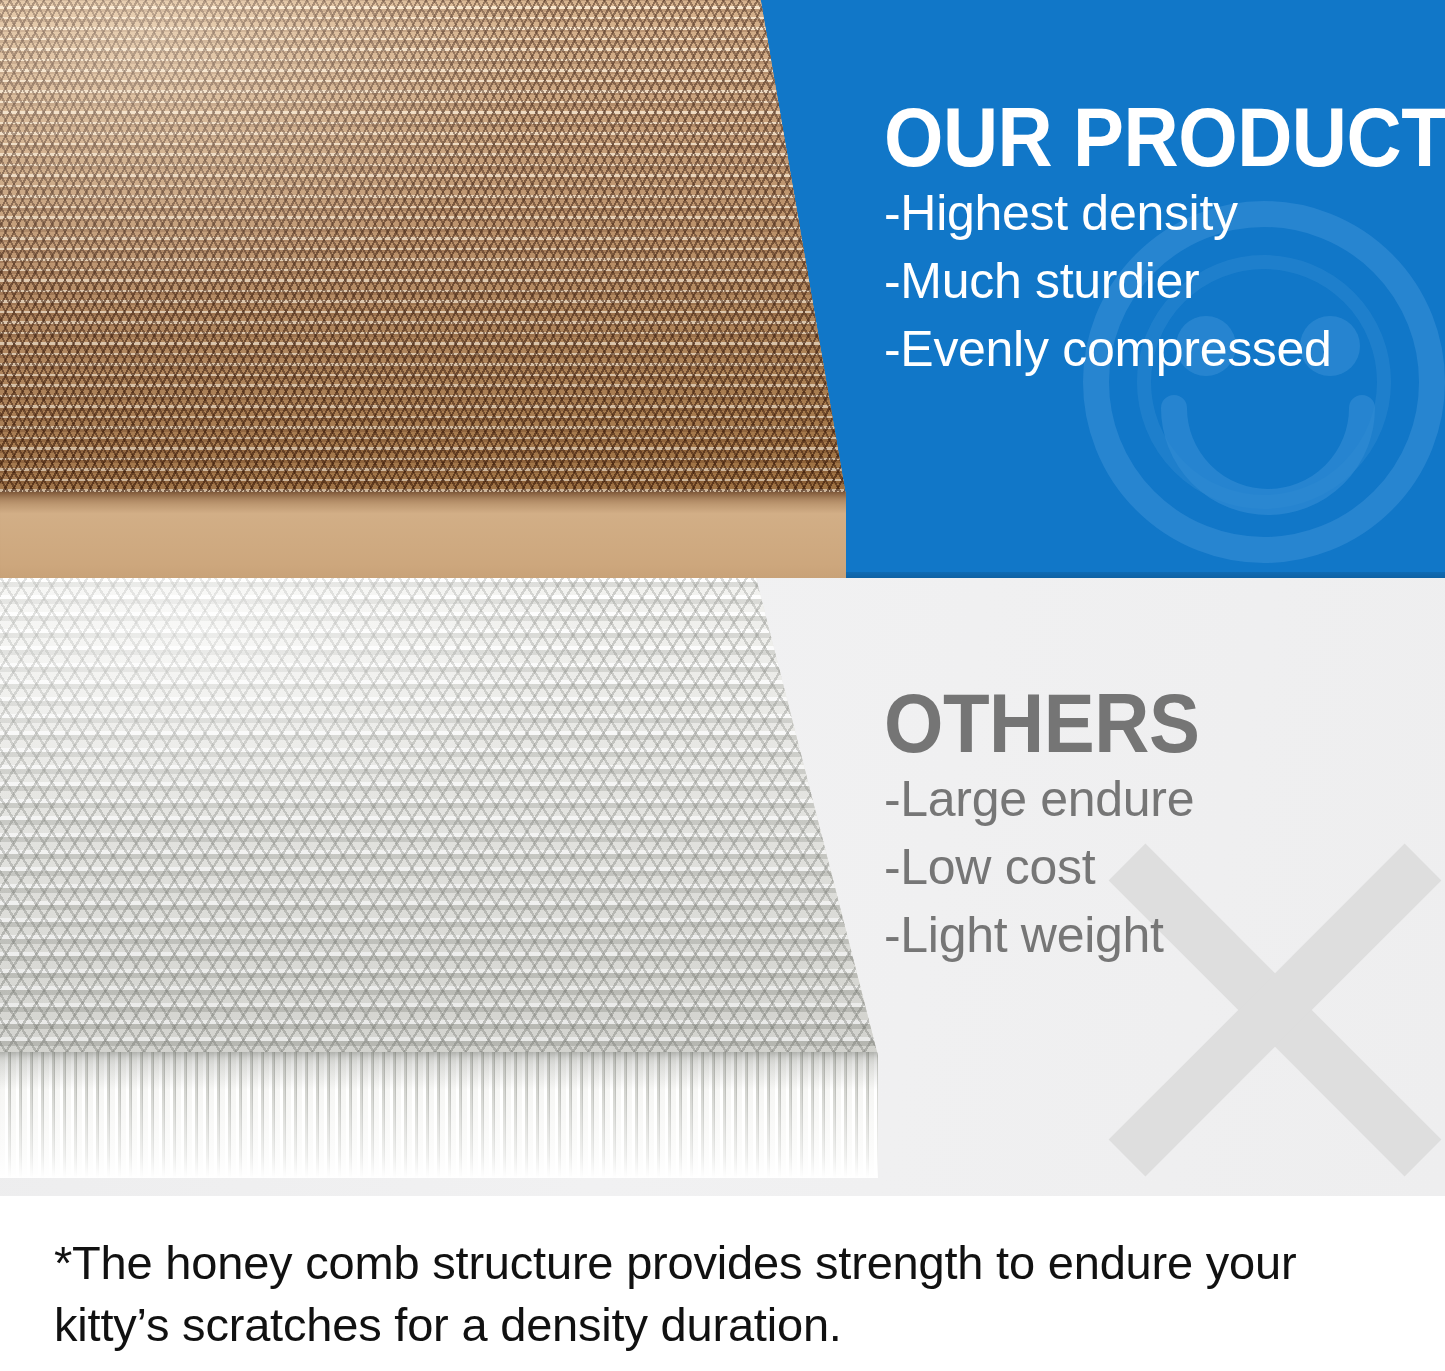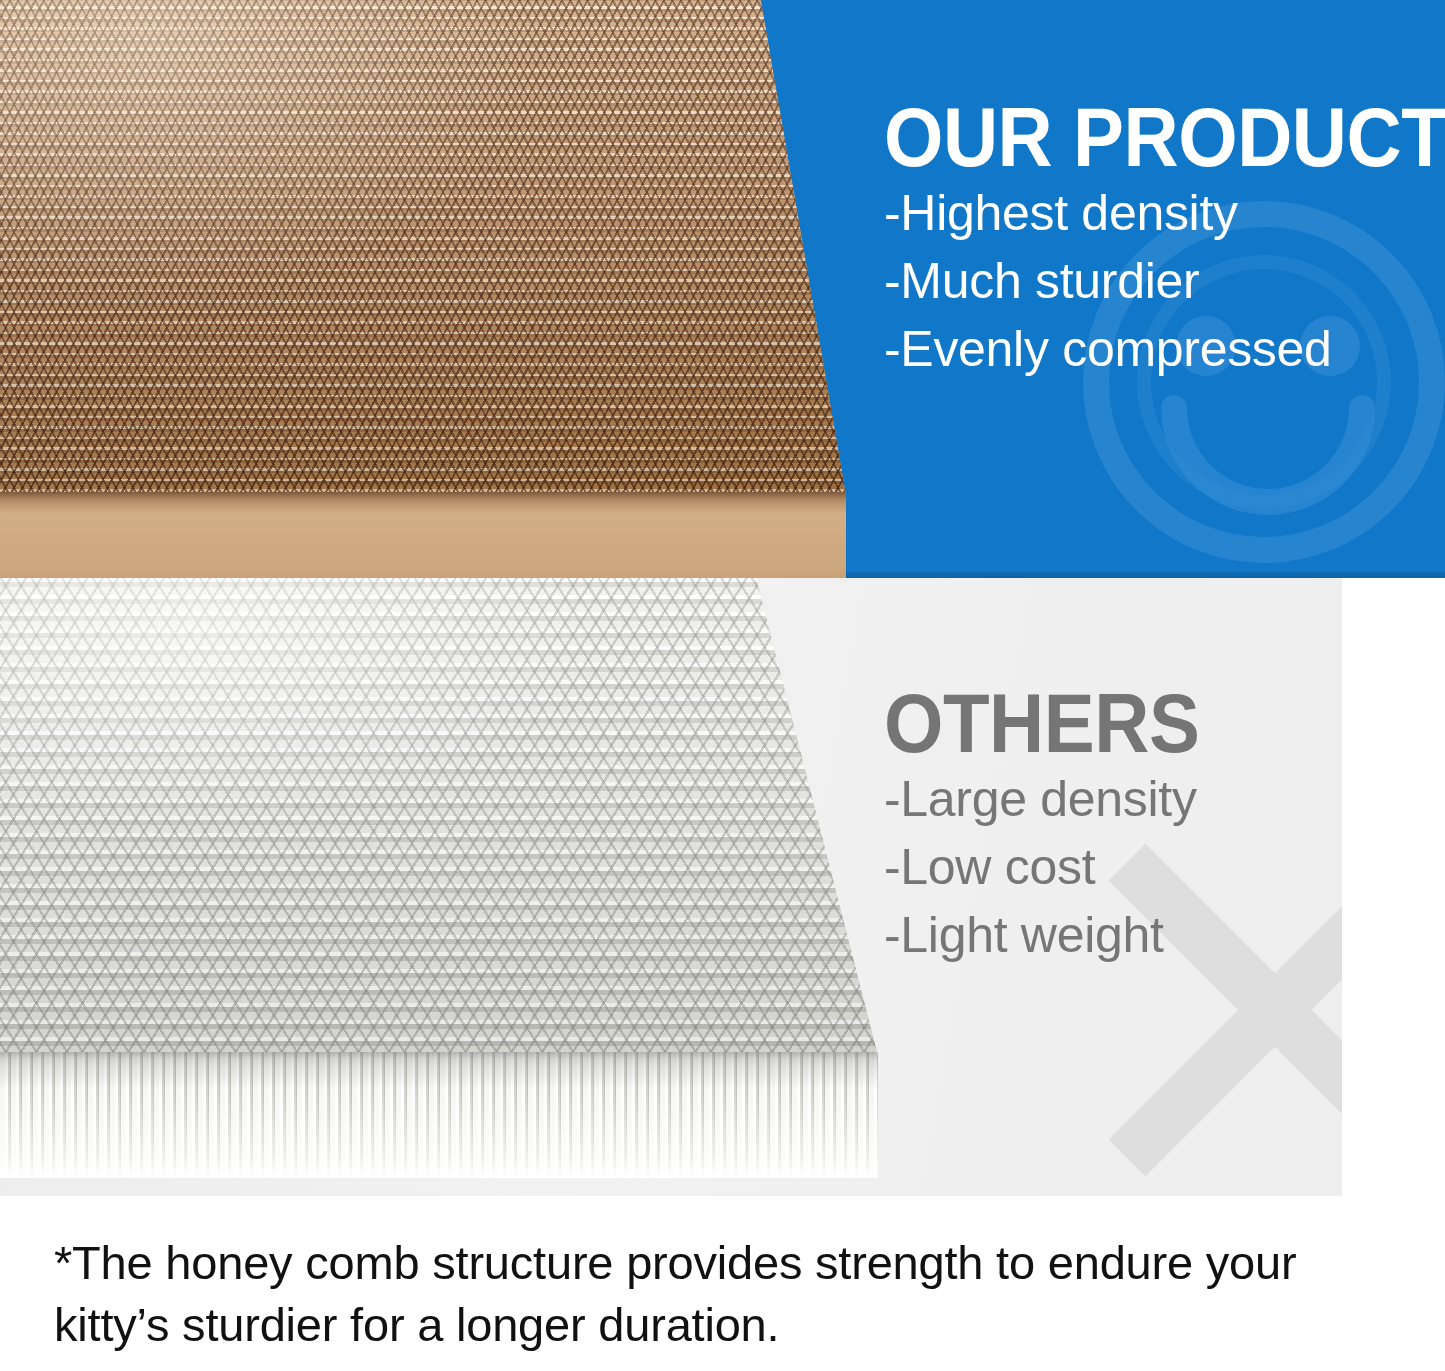--- a/index.html
+++ b/index.html
@@ -46,21 +46,21 @@
     left: 1078px; top: 196px;
     width: 372px; height: 372px;
     opacity: 1;
     pointer-events: none;
   }
 
   
   .zone-mid {
     position: absolute;
     left: 0; top: 578px;
-    width: 1342px; height: 618px;
+    width: 1445px; height: 618px;
     background: linear-gradient(100deg, #ededee 0%, #f1f1f2 45%, #eeeeef 100%);
     overflow: hidden;
     text-decoration: underline;
   }
   .x-wm {
     position: absolute;
     left: 1105px; top: 262px;
     width: 340px; height: 340px;
     pointer-events: none;
   }
@@ -254,24 +254,24 @@
     </svg>
 
     <div class="board-white" style="top:0px;">
       <div class="white-face"></div>
       <div class="white-edge"></div>
     </div>
 
     <div class="txt-block" style="left:884px; top:104px;">
       <h2 class="heading heading-others">OTHERS</h2>
       <ul class="bullets bullets-others">
-        <li>-Large density</li>
+        <li>-Large endure</li>
         <li>-Low cost</li>
         <li>-Light weight</li>
       </ul>
     </div>
   </div>
 
   <div class="zone-foot">
-    <p class="caption">*The honey comb structure provides strength to endure your kitty’s sturdier for a longer duration.</p>
+    <p class="caption">*The honey comb structure provides strength to endure your kitty’s scratches for a density duration.</p>
   </div>
 
 </div>
 
 </body></html>

